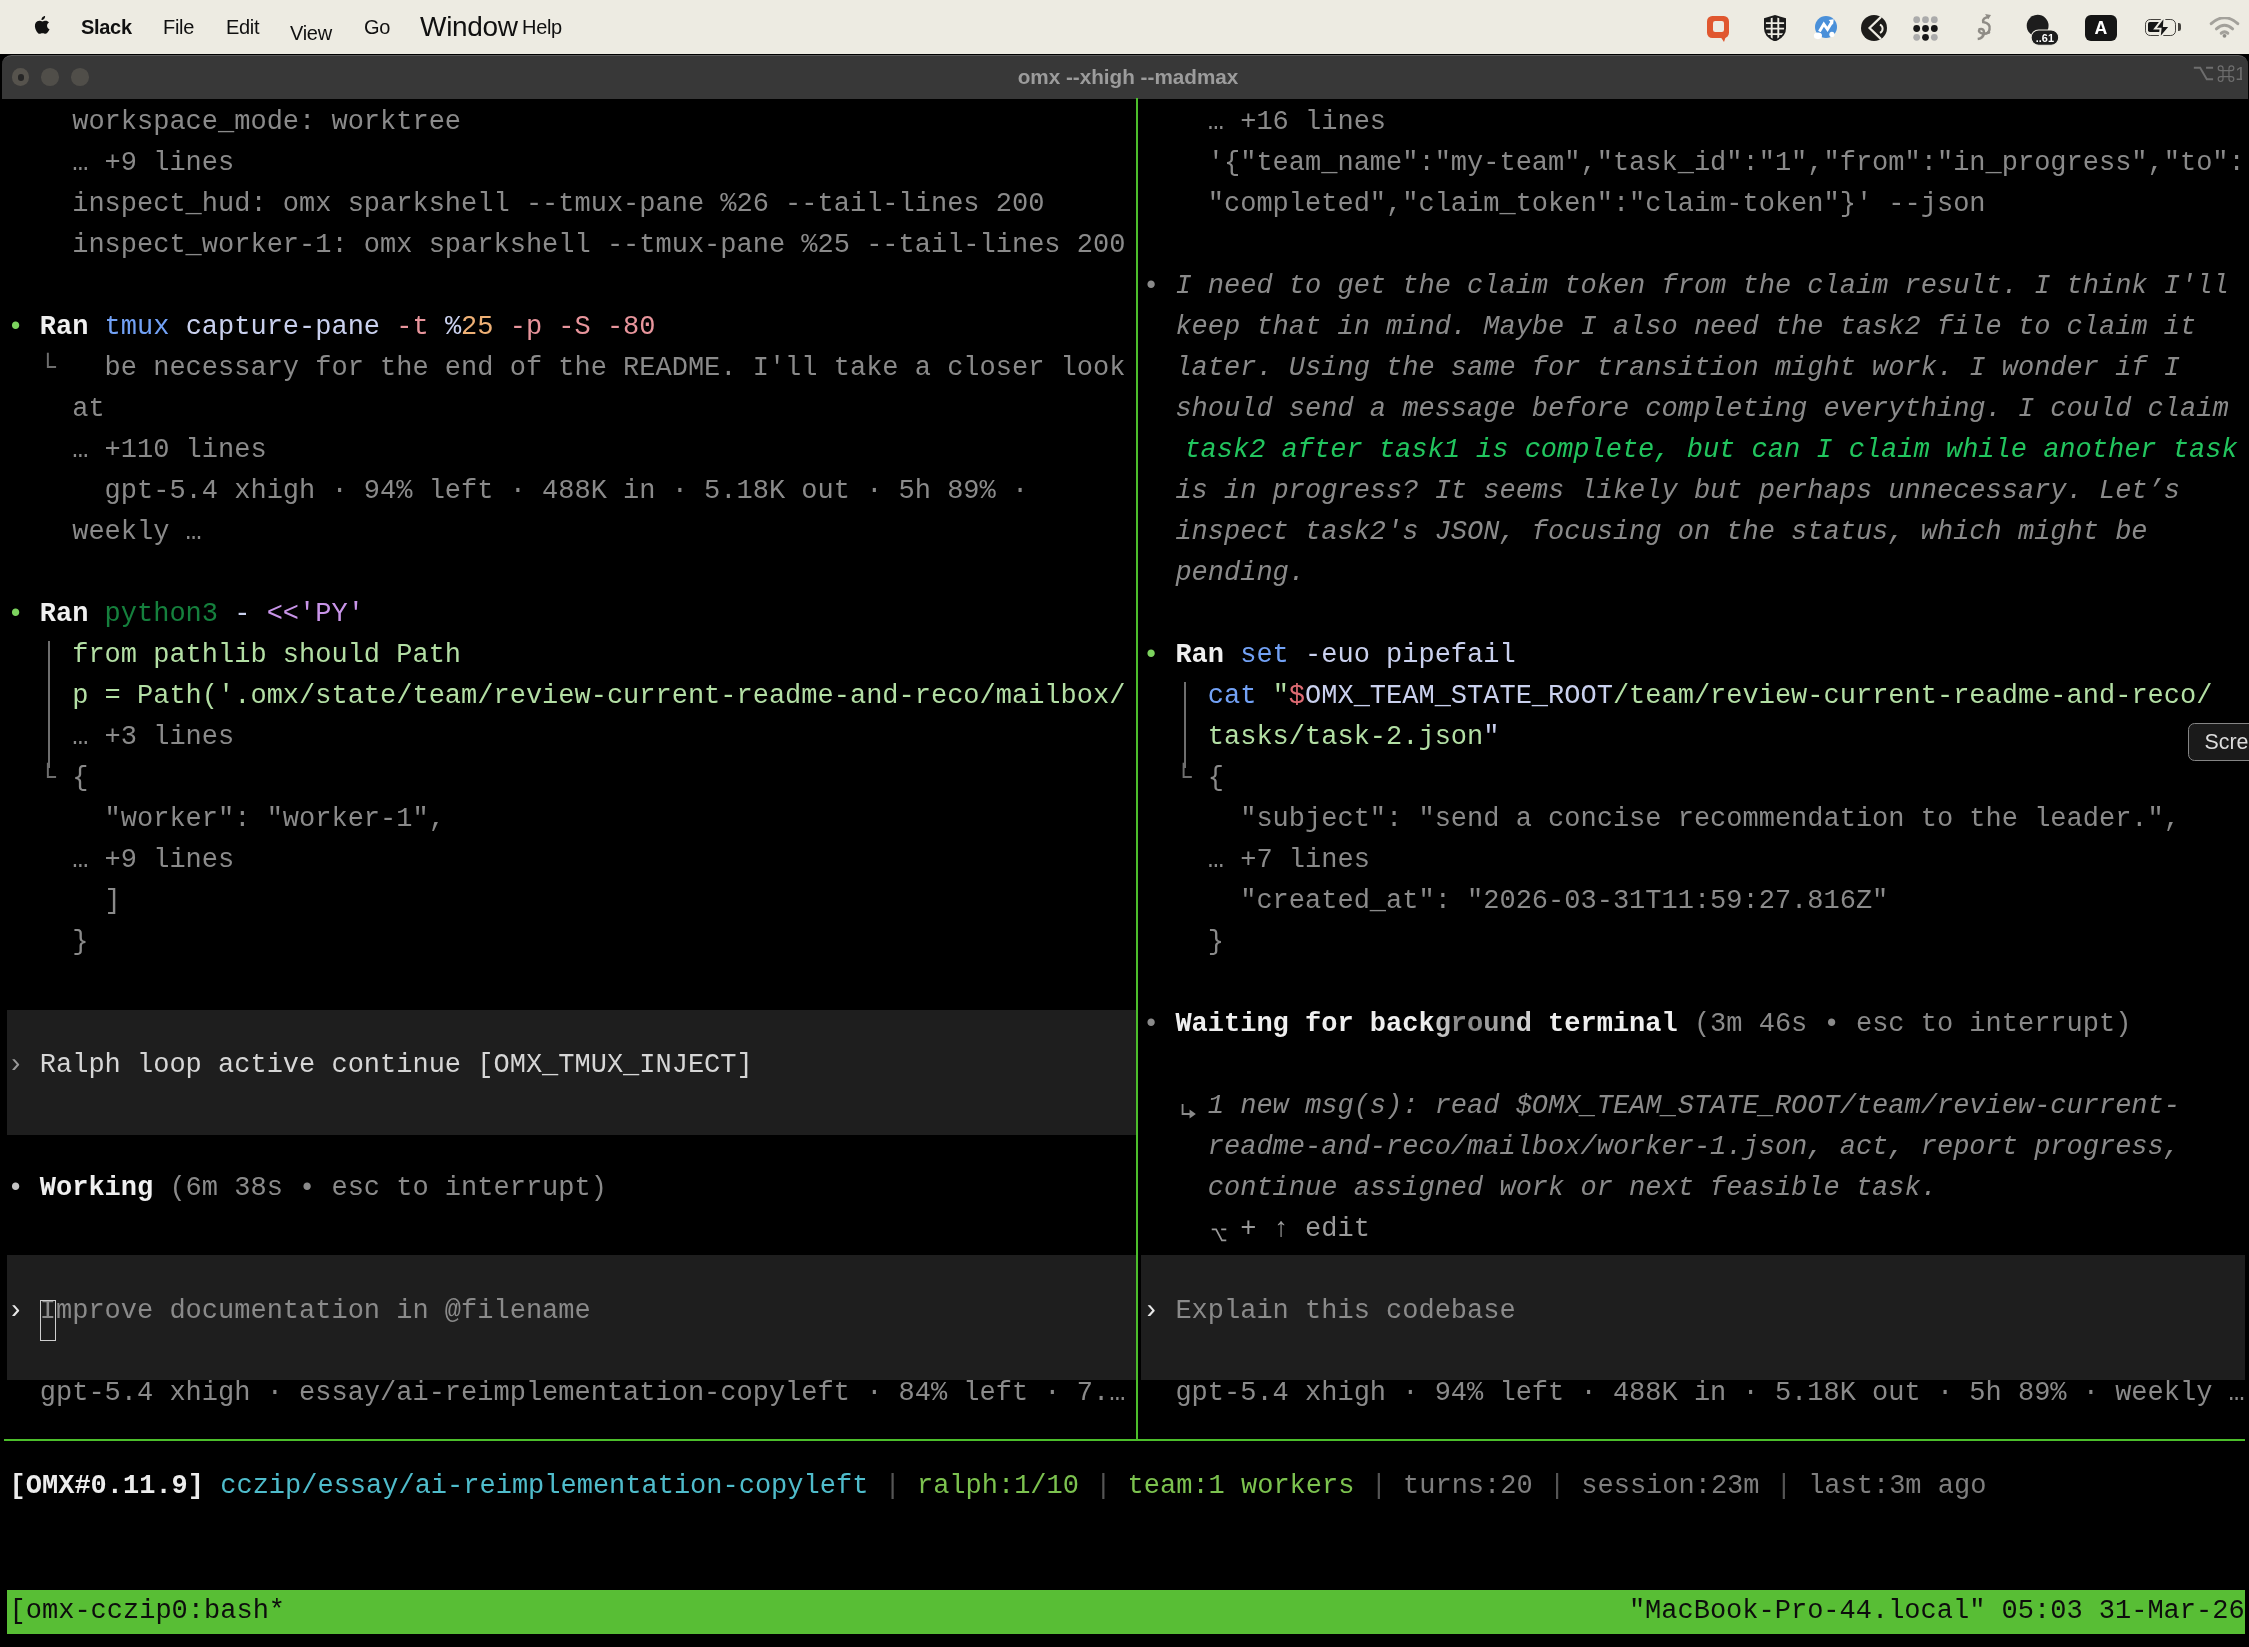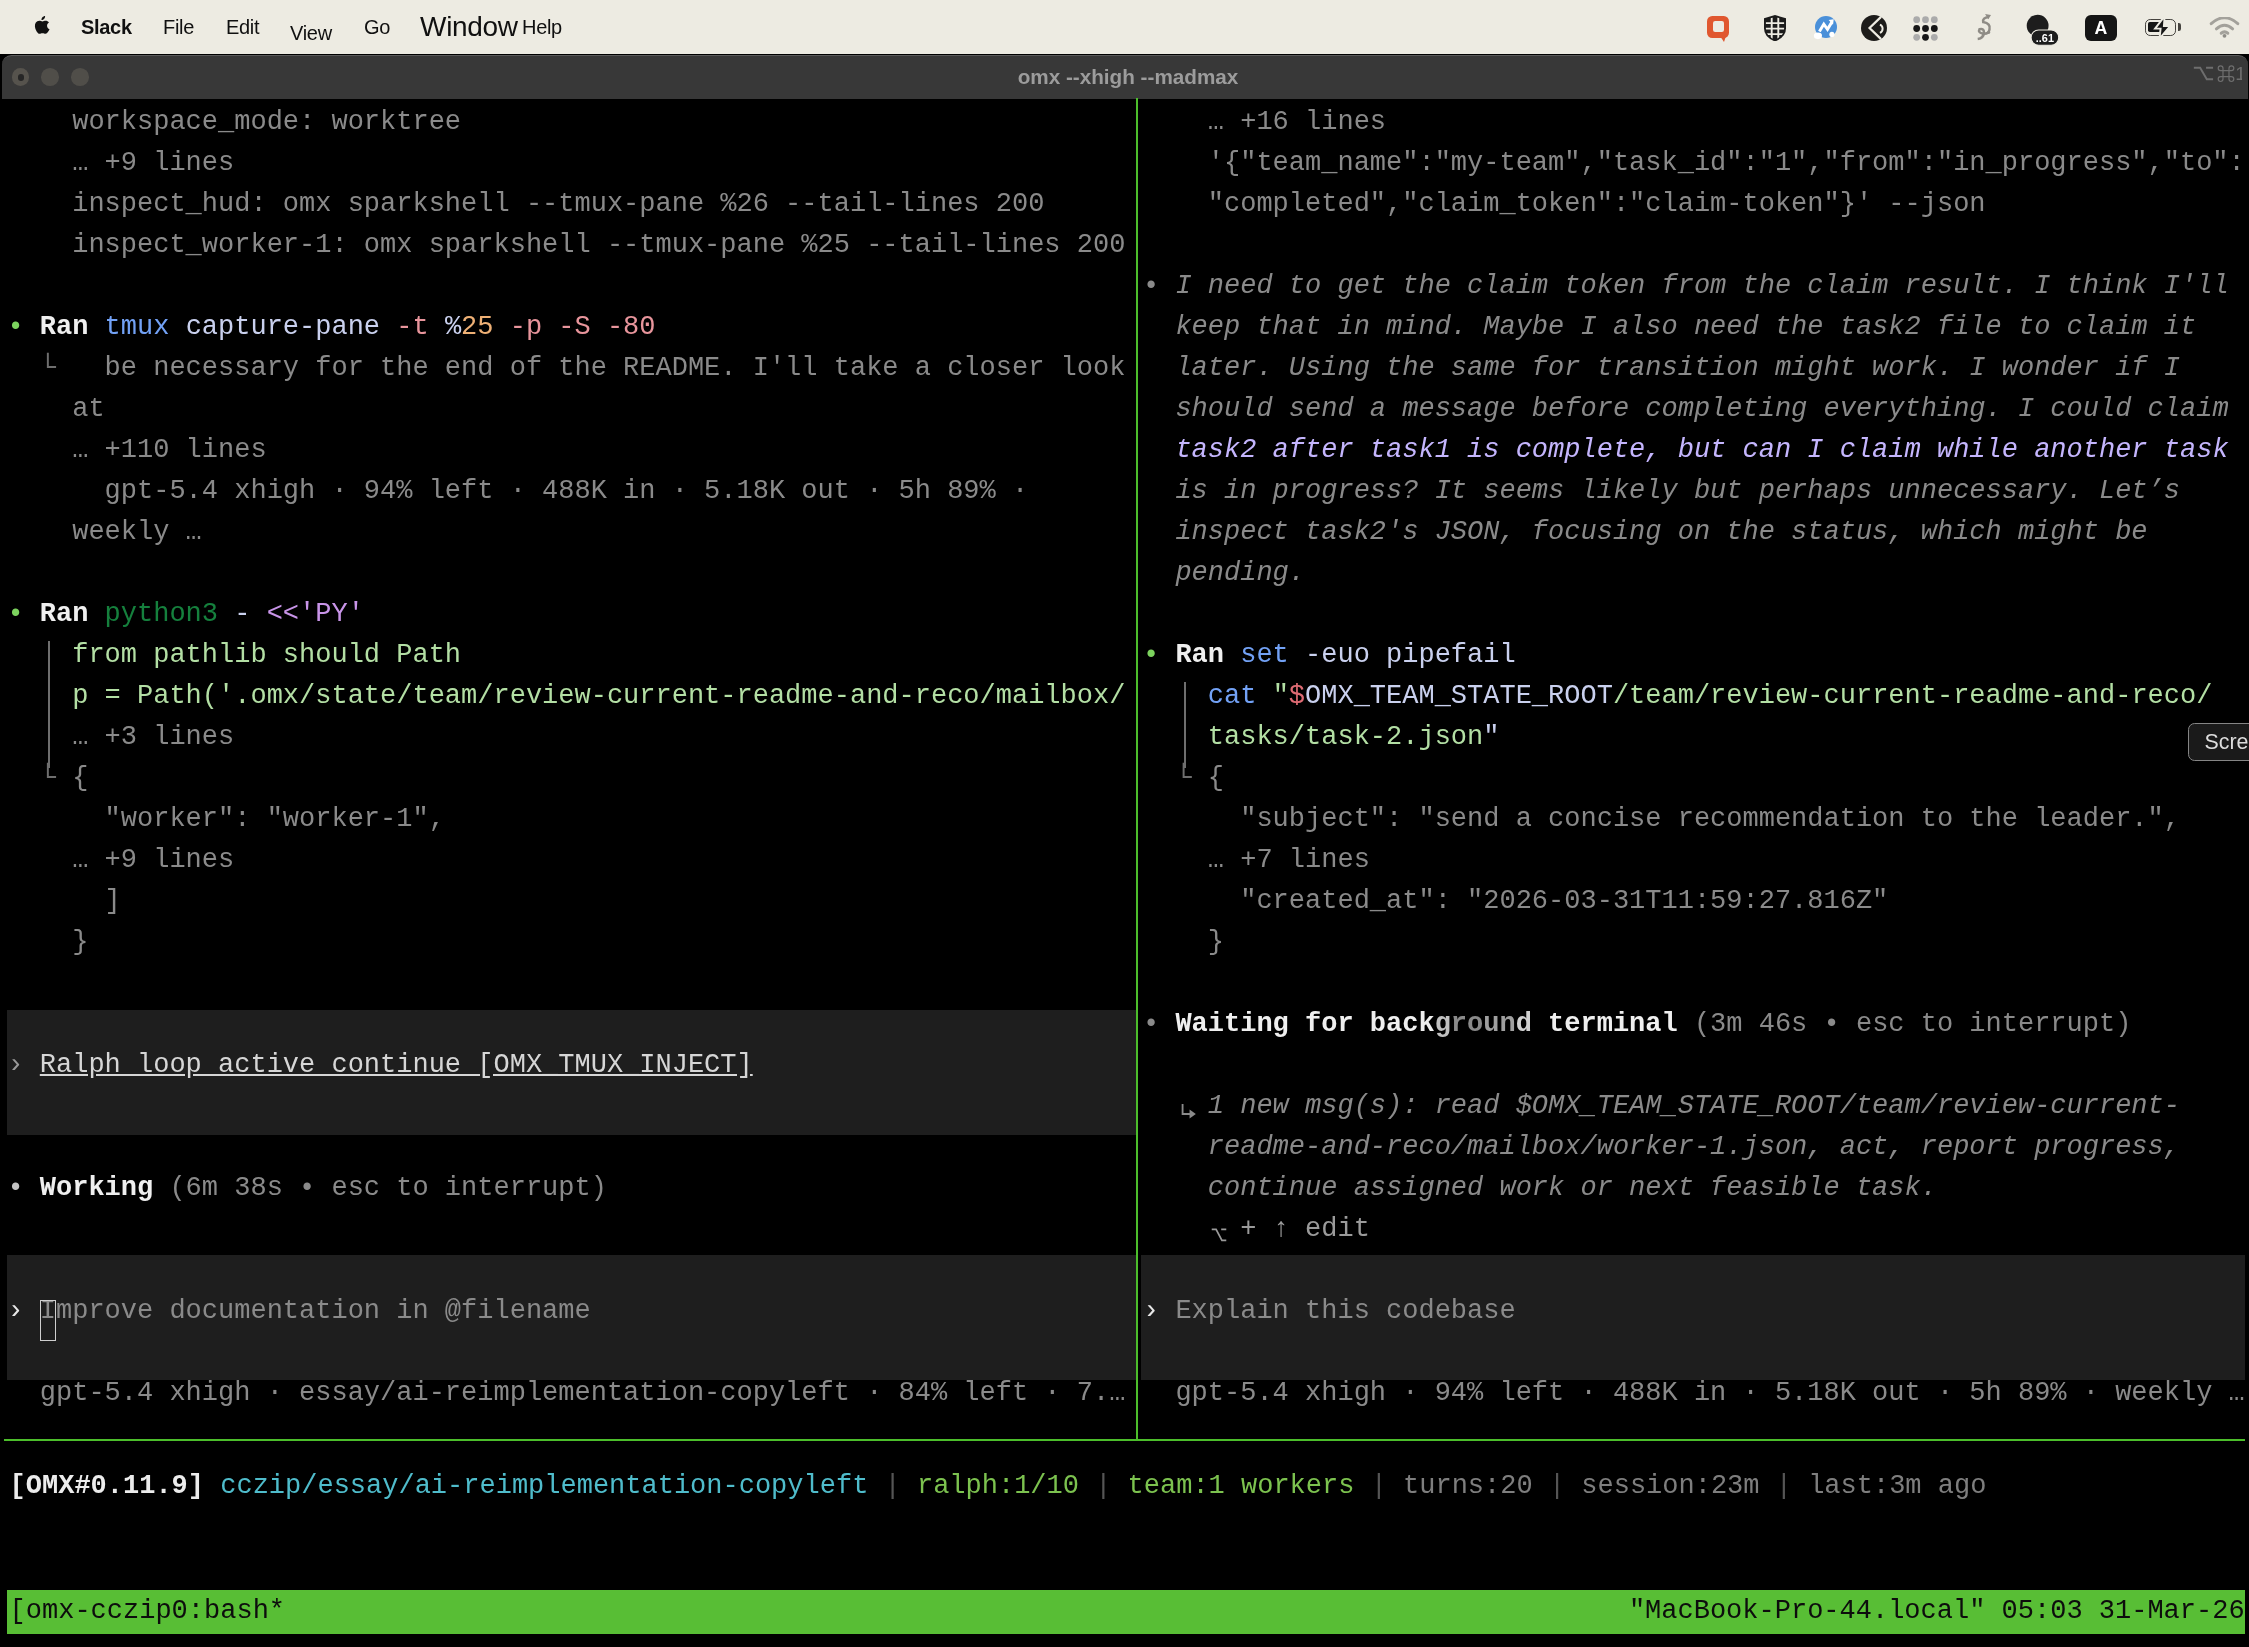--- a/index.html
+++ b/index.html
@@ -133,38 +133,38 @@
     <span style="color:#b3dfa4;">from pathlib should Path</span>
     <span style="color:#b3dfa4;">p = Path('.omx/state/team/review-current-readme-and-reco/mailbox/</span>
     <span style="color:#8a8a8a;">… +3 lines</span>
   <span style="color:#6e6e6e;">└</span> {
       "worker": "worker-1",
     … +9 lines
       ]
     }
 
 
-<span style="color:#9a9a9a;">›</span> <span style="color:#d6d6d6;text-decoration:underline;">Ralph loop active continue [OMX_TMUX_INJECT]</span>
+<span style="color:#9a9a9a;">›</span> <span style="color:#d6d6d6;">Ralph loop active continue [OMX_TMUX_INJECT]</span>
 
 
 <span style="color:#c3c3c3;">•</span> <span style="color:#efefef;font-weight:bold;">Working</span> (6m 38s • esc to interrupt)
 
 
 <span style="color:#e8e8e8;">›</span> Improve documentation in @filename
 
   gpt-5.4 xhigh · essay/ai-reimplementation-copyleft · 84% left · 7.…</div>
 <div class="abs mono" style="left:1143px;top:102px;width:1103px;height:1326px;overflow:hidden">    … +16 lines
     '{"team_name":"my-team","task_id":"1","from":"in_progress","to":
     "completed","claim_token":"claim-token"}' --json
 
 <span style="color:#8a8a8a;">•</span> <span style="color:#8a8a8a;font-style:italic;">I need to get the claim token from the claim result. I think I'll</span>
   <span style="color:#8a8a8a;font-style:italic;">keep that in mind. Maybe I also need the task2 file to claim it</span>
   <span style="color:#8a8a8a;font-style:italic;">later. Using the same for transition might work. I wonder if I</span>
   <span style="color:#8a8a8a;font-style:italic;">should send a message before completing everything. I could claim</span>
-  <span style="color:#c4b5fd;font-style:italic;">task2 after task1 is complete, but can I claim while another task</span>
+  <span style="color:#22c55e;font-style:italic;margin-left:9px;">task2 after task1 is complete, but can I claim while another task</span>
   <span style="color:#8a8a8a;font-style:italic;">is in progress? It seems likely but perhaps unnecessary. Let’s</span>
   <span style="color:#8a8a8a;font-style:italic;">inspect task2's JSON, focusing on the status, which might be</span>
   <span style="color:#8a8a8a;font-style:italic;">pending.</span>
 
 <span style="color:#7cd35e;">•</span> <span style="color:#efefef;font-weight:bold;">Ran</span> <span style="color:#72a1f5;">set</span> <span style="color:#c9d0ee;">-euo</span> <span style="color:#c9d0ee;">pipefail</span>
     <span style="color:#72a1f5;">cat</span> <span style="color:#b3dfa4;">"</span><span style="color:#de6b73;">$</span><span style="color:#c9d0ee;">OMX_TEAM_STATE_ROOT</span><span style="color:#b3dfa4;">/team/review-current-readme-and-reco/</span>
     <span style="color:#b3dfa4;">tasks/task-2.json</span><span style="color:#c9d0ee;">"</span>
   <span style="color:#6e6e6e;">└</span> {
       "subject": "send a concise recommendation to the leader.",
     … +7 lines

